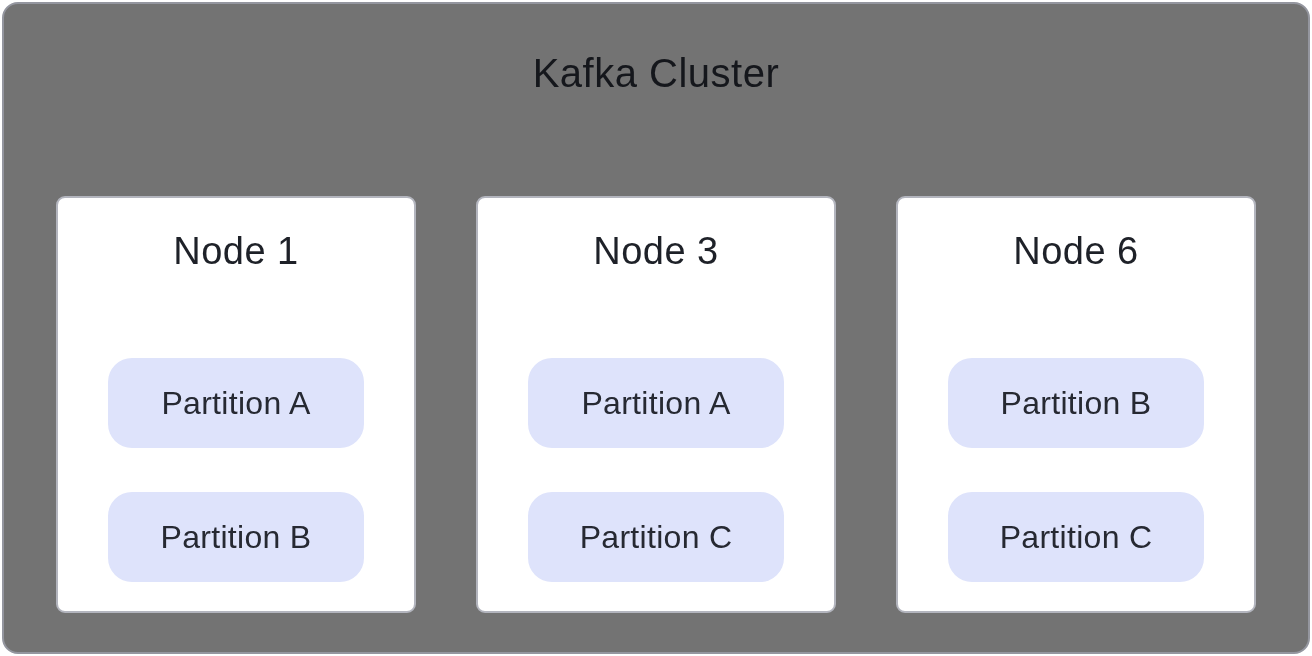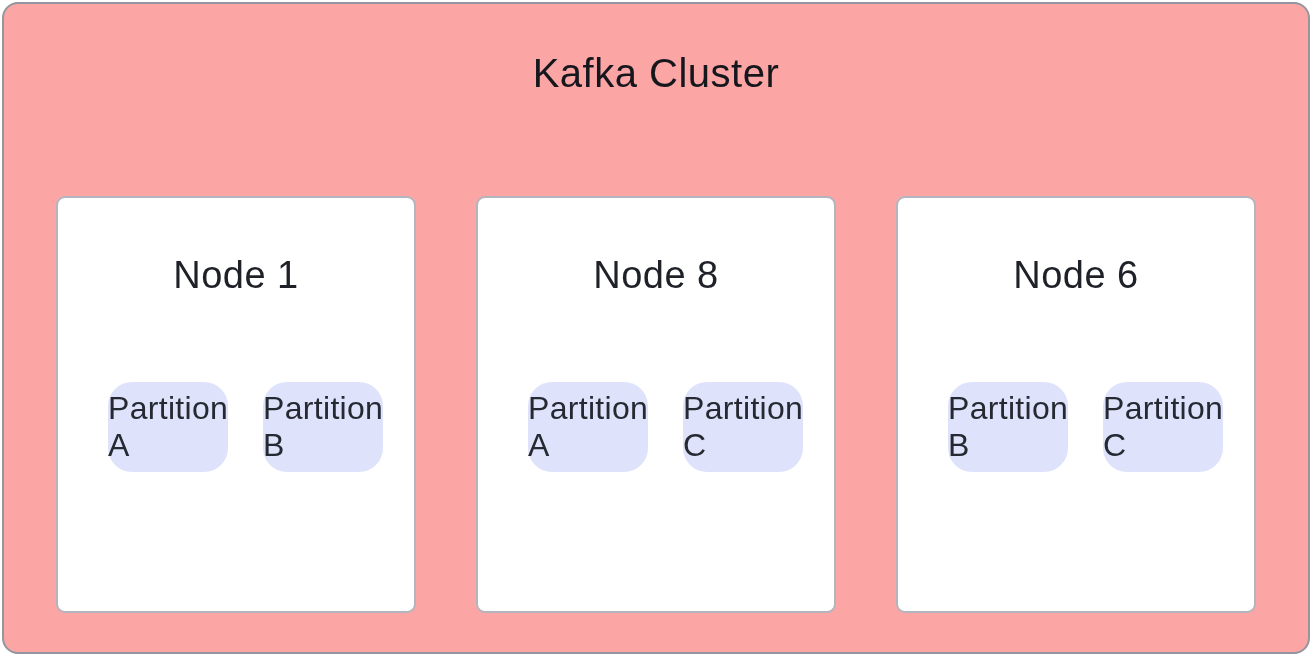--- a/index.html
+++ b/index.html
@@ -9,21 +9,21 @@
     background: #ffffff;
     font-family: "Liberation Sans", "DejaVu Sans", sans-serif;
     overflow: hidden;
   }
   .cluster {
     position: absolute;
     left: 2px;
     top: 2px;
     width: 1308px;
     height: 652px;
-    background: #fca5a5;
+    background: #737373;
     border: 2px solid #94969f;
     border-radius: 16px;
     padding-top: 45px;
   }
   .cluster-title {
     text-align: center;
     font-size: 40px;
     line-height: 48px;
     font-weight: 500;
     color: #15171c;
@@ -34,37 +34,37 @@
     display: flex;
     justify-content: center;
     gap: 60px;
   }
   .node {
     width: 360px;
     height: 417px;
     background: #ffffff;
     border: 2px solid #b3b5be;
     border-radius: 9px;
-    padding: 54px 50px 0 50px;
+    padding: 30px 50px 0 50px;
     display: flex;
     flex-direction: column;
   }
   .node-title {
     text-align: center;
     font-size: 38px;
     line-height: 46px;
     font-weight: 400;
     color: #1e2128;
     letter-spacing: 0.5px;
   }
   .partitions {
     margin-top: 84px;
     display: flex;
-    flex-direction: row;
-    gap: 35px;
+    flex-direction: column;
+    gap: 44px;
   }
   .partition {
     height: 90px;
     background: #dee3fb;
     border-radius: 24px;
     display: flex;
     align-items: center;
     justify-content: center;
     font-size: 32px;
     font-weight: 400;
@@ -81,21 +81,21 @@
   <div class="node">
     <div class="node-title">Node 1</div>
     <div class="partitions">
   <div class="partition">Partition A</div>
 
   <div class="partition">Partition B</div>
 </div>
   </div>
 
   <div class="node">
-    <div class="node-title">Node 8</div>
+    <div class="node-title">Node 3</div>
     <div class="partitions">
   <div class="partition">Partition A</div>
 
   <div class="partition">Partition C</div>
 </div>
   </div>
 
   <div class="node">
     <div class="node-title">Node 6</div>
     <div class="partitions">

